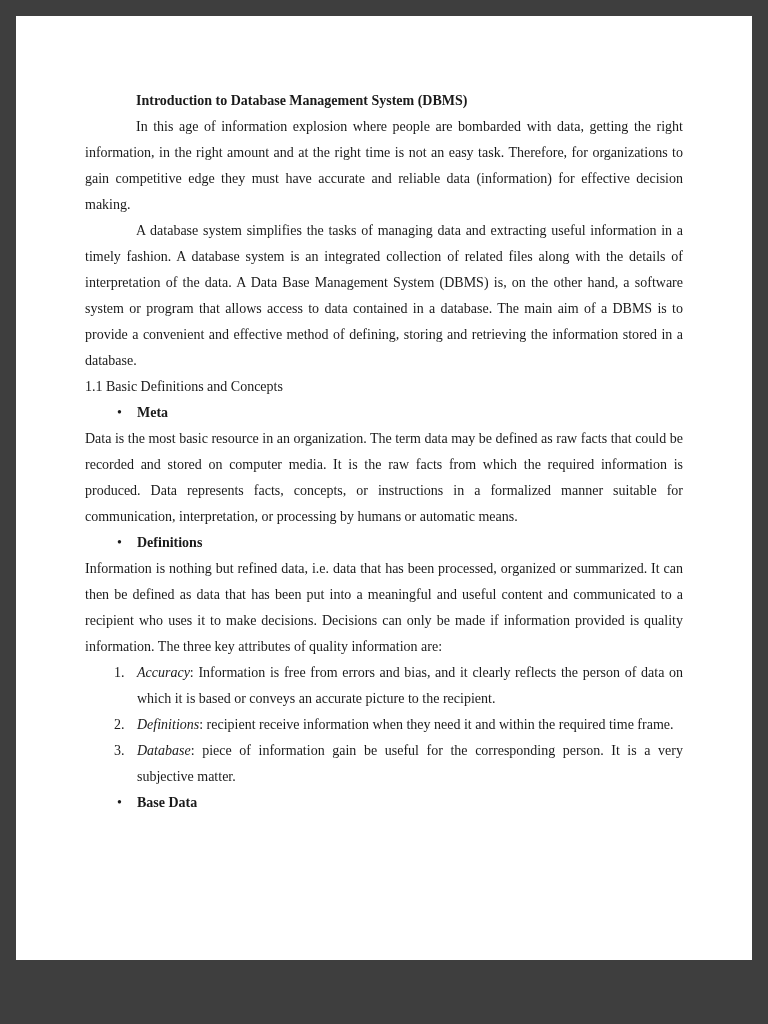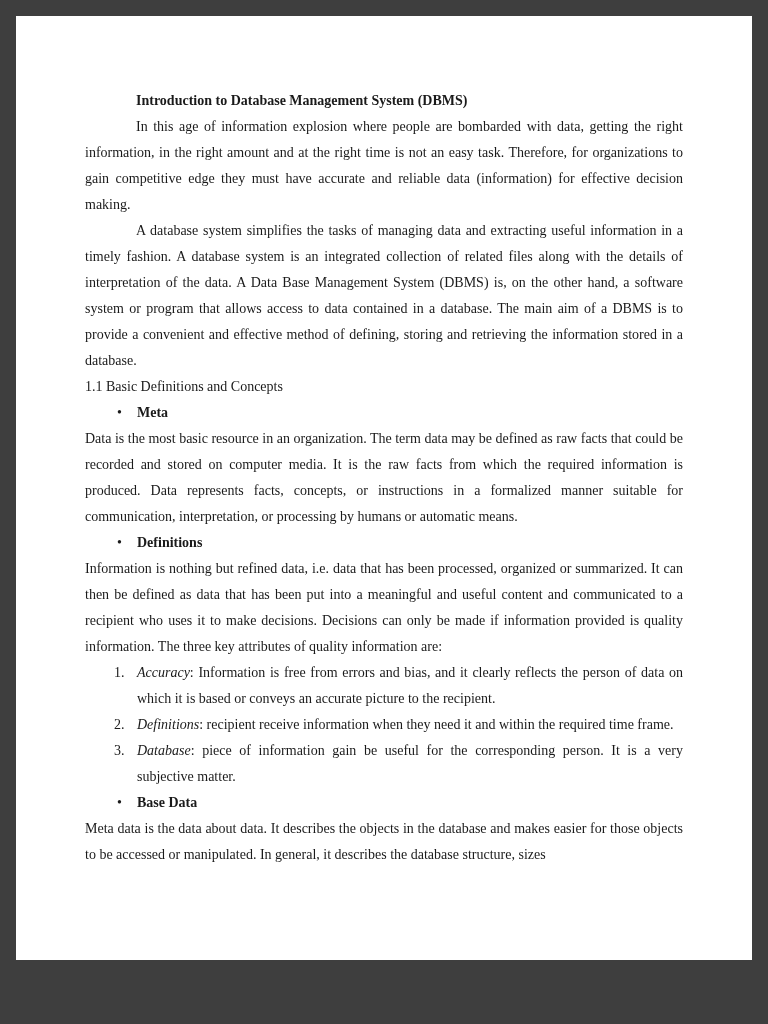--- a/index.html
+++ b/index.html
@@ -114,16 +114,15 @@
         <span class="num">3.</span>
         <i>Database</i><span>: piece of information gain be useful for the corresponding person. It is a very subjective matter.</span>
       </div>
 
     </div>
 
     <div class="bullet-line">
       <span class="bullet">•</span>
       <span>Base Data</span>
     </div>
-    <p>Meta data is the data about data. It describes the objects in the database and makes easier for those objects to be accessed or manipulated. In general, it describes the database structure, sizes</p>
 
   </div>
 </div>
 
 </body></html>

